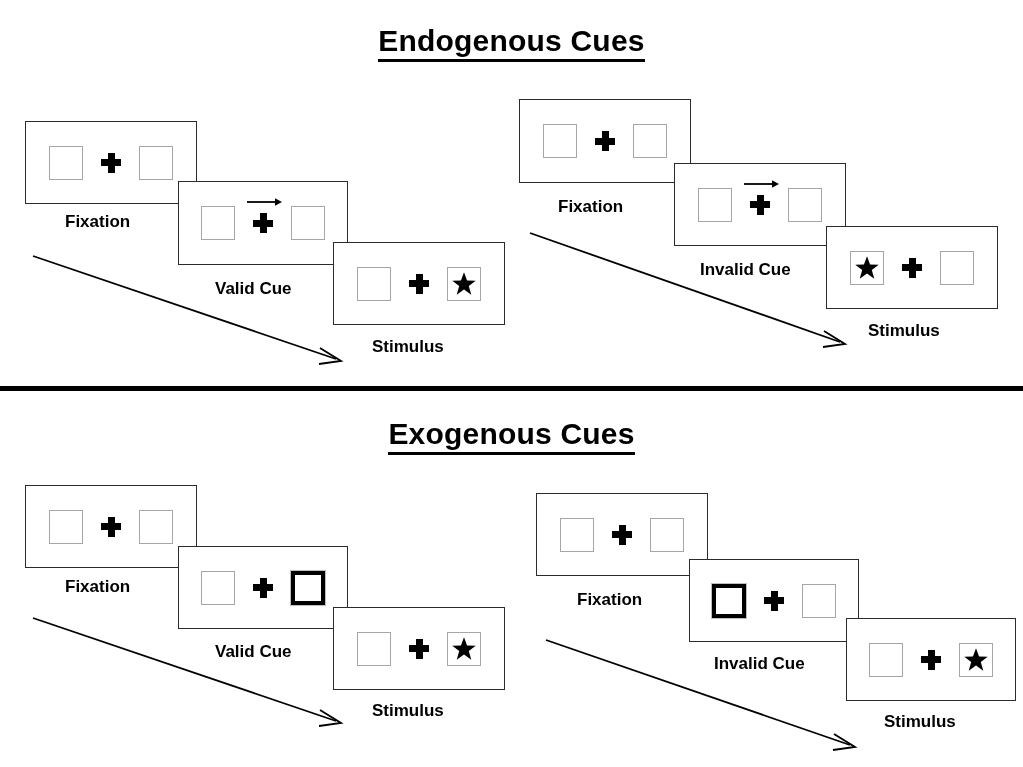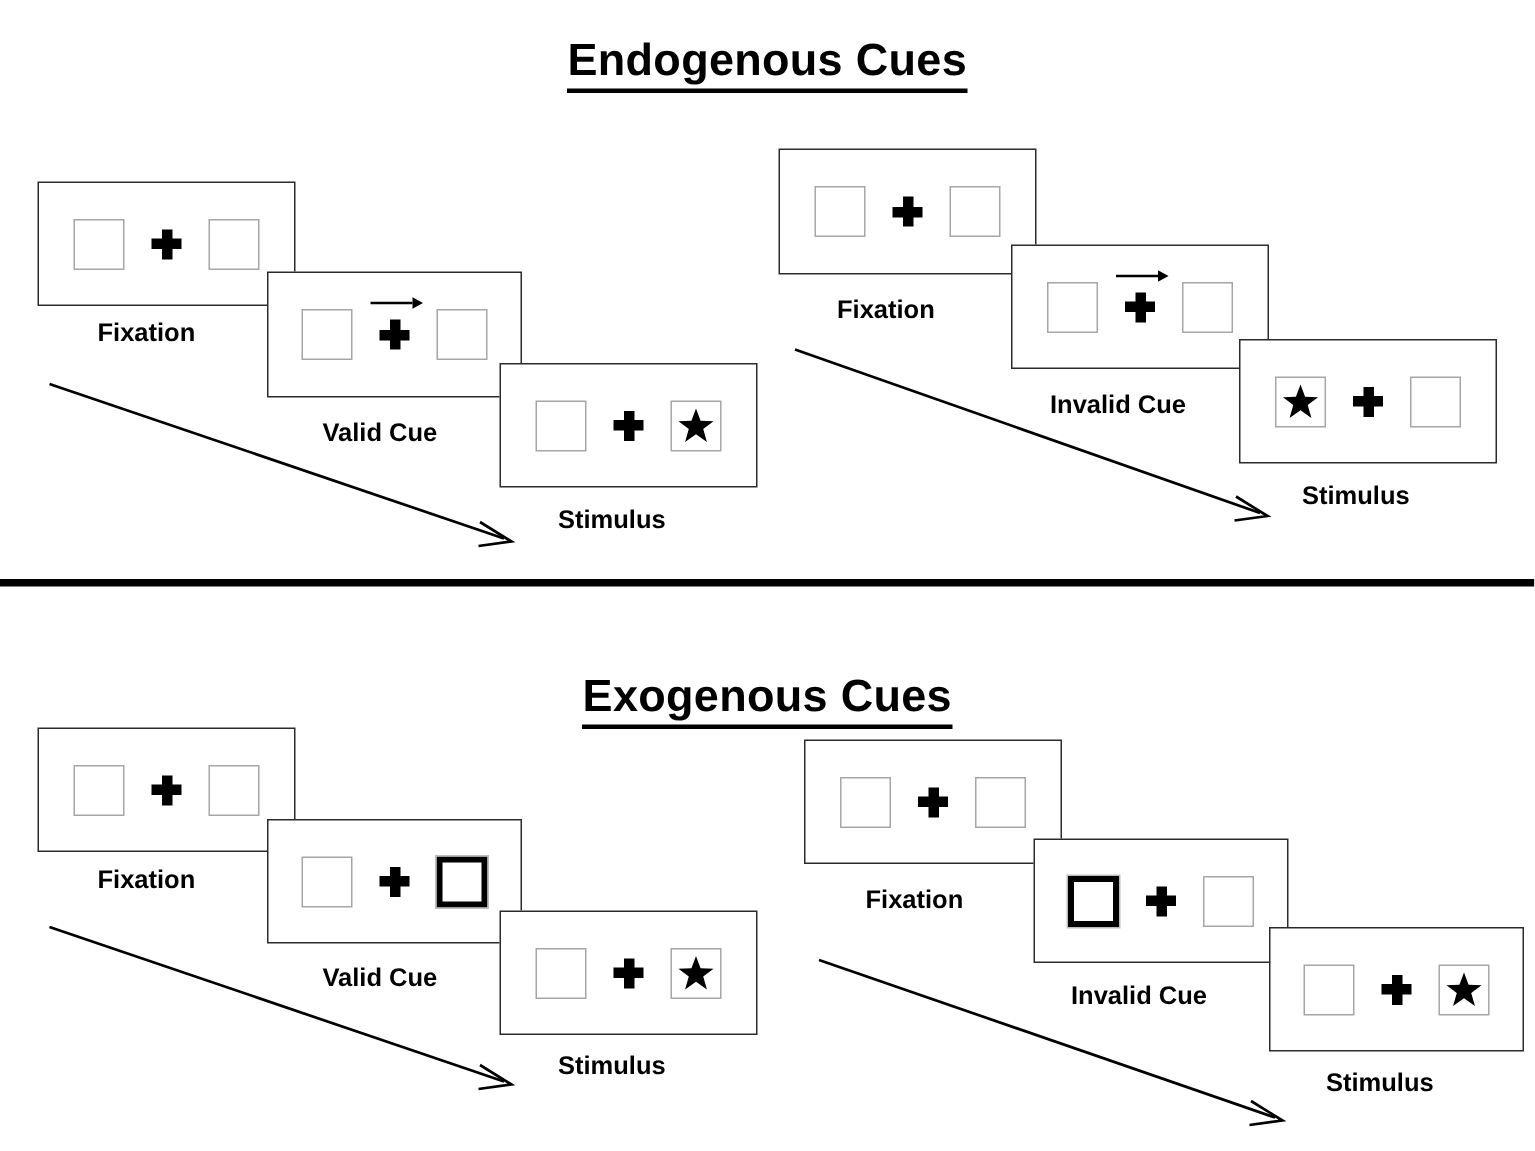--- a/index.html
+++ b/index.html
@@ -248,21 +248,21 @@
   </div>
   <div class="stage-label" style="left:868px; top:321px;">Stimulus</div>
 
   <svg class="flow-arrow" style="left:500px; top:215px; width:370px; height:145px;" viewBox="0 0 370 145">
     <line x1="30" y1="18" x2="340" y2="127" stroke="#000" stroke-width="1.8"></line>
     <path d="M 324 116 L 345 129 L 323 132" fill="none" stroke="#000" stroke-width="1.8"></path>
   </svg>
 
   <div class="divider" style="top:386px;"></div>
 
-  <div class="section-title" style="top:417px;margin-top:31px;">
+  <div class="section-title" style="top:417px;">
     <span>Exogenous Cues</span>
   </div>
 
   <div class="panel" style="left:25px; top:485px; width:172px; height:83px;">
     <div class="panel-inner">
       <div class="box"></div>
       <div class="center-col">
         <div class="plus"></div>
       </div>
       <div class="box"></div>

